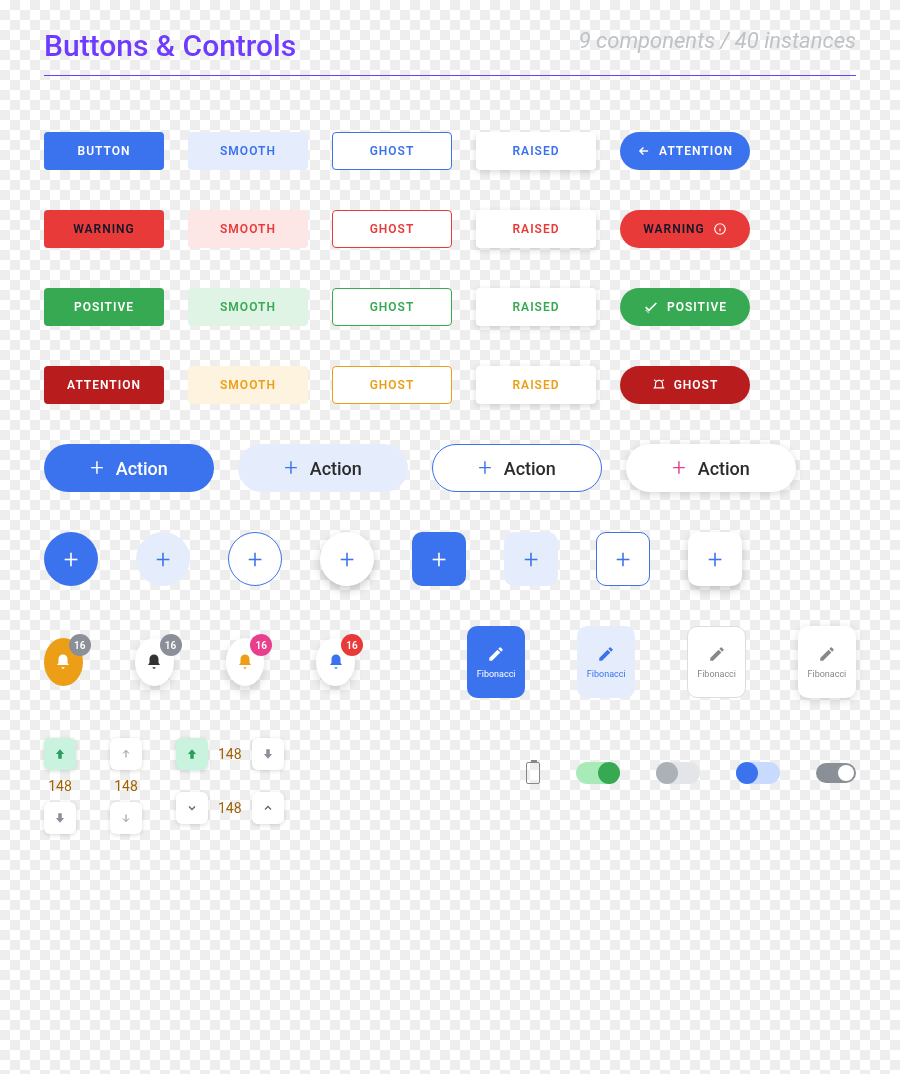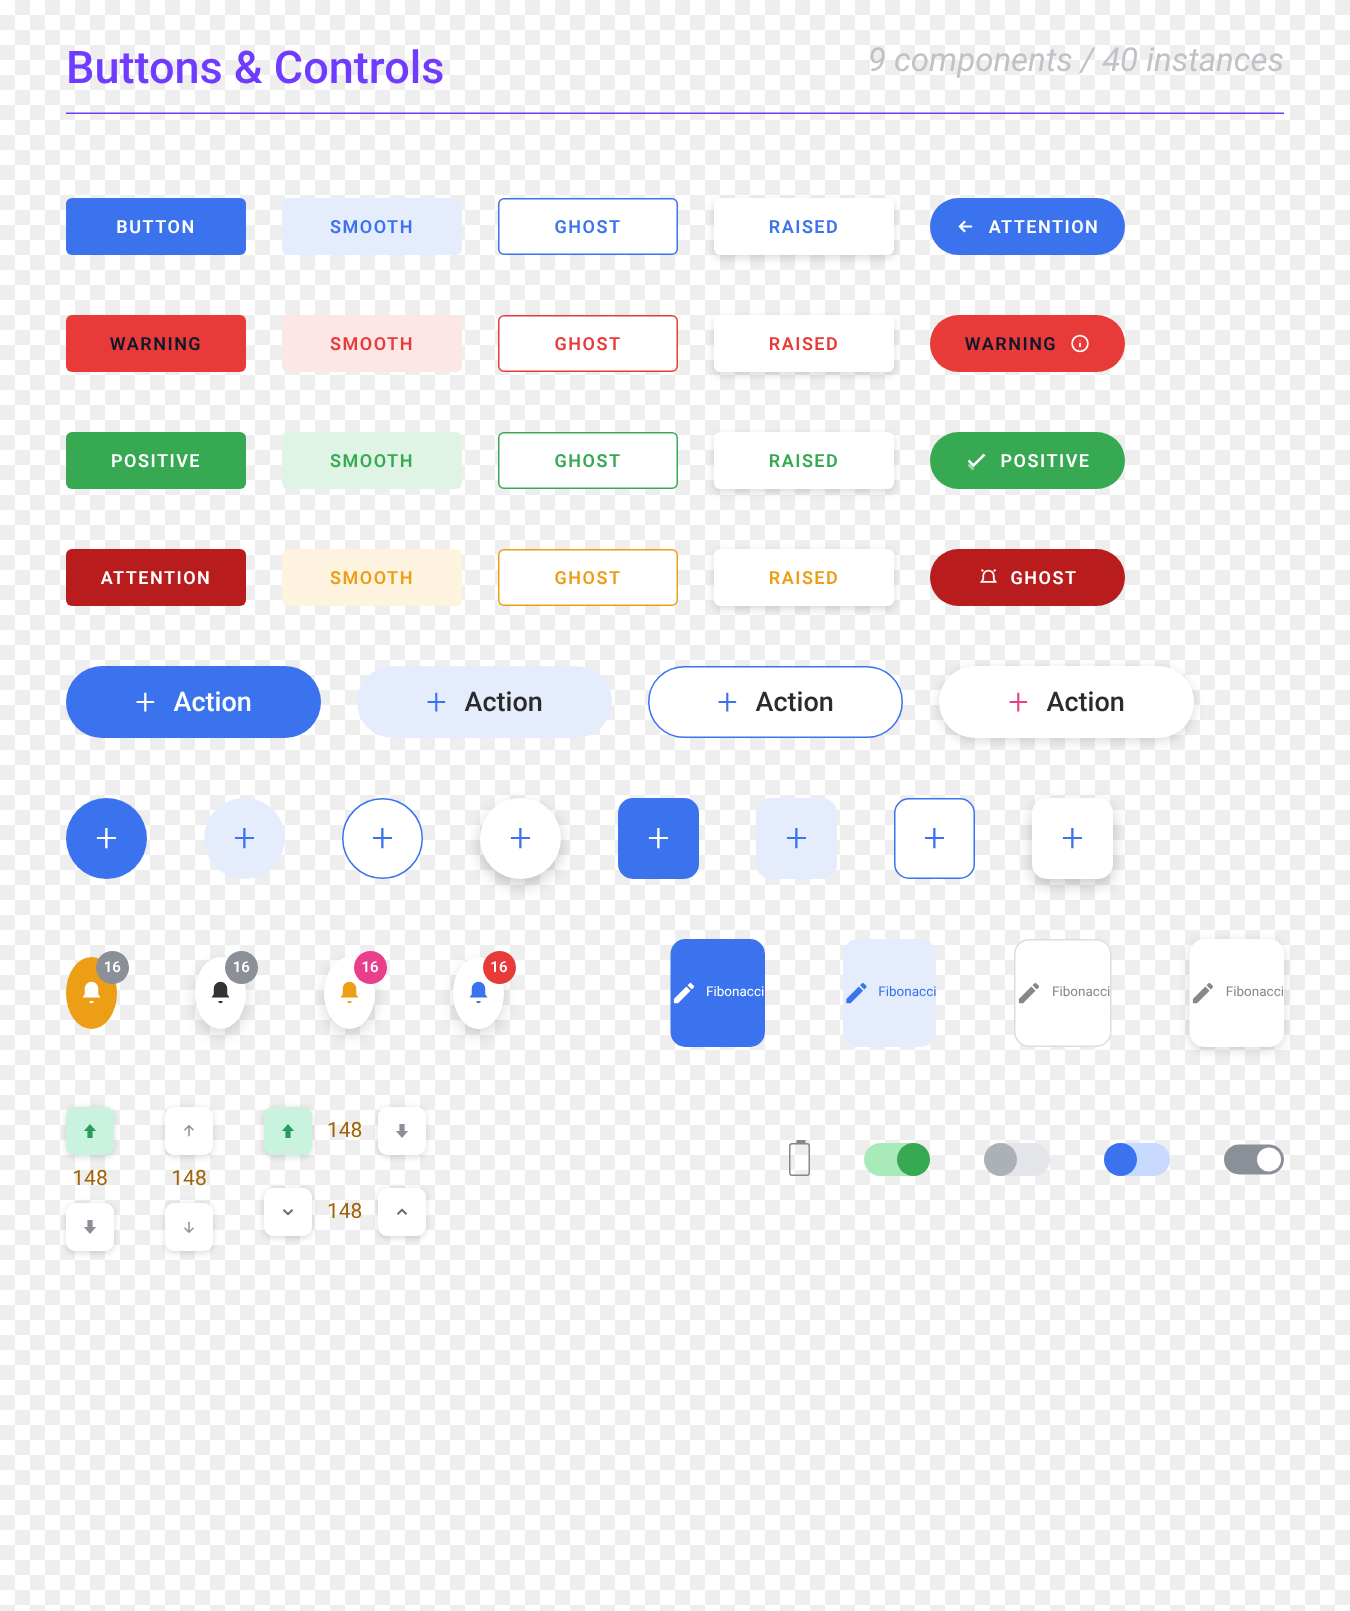--- a/index.html
+++ b/index.html
@@ -64,21 +64,21 @@
   .bell{width:48px;height:48px;border-radius:50%;display:flex;align-items:center;justify-content:center;position:relative;cursor:pointer;}
   .bell1{background:#ec9f16;color:#fff;}
   .bell2{background:#fff;box-shadow:0 4px 10px rgba(0,0,0,.15);color:#333;}
   .bell3{background:#fff;box-shadow:0 4px 10px rgba(0,0,0,.15);color:#ec9f16;}
   .bell4{background:#fff;box-shadow:0 4px 10px rgba(0,0,0,.15);color:#3b72ed;}
   .badge{position:absolute;top:-4px;right:-8px;min-width:22px;height:22px;border-radius:11px;font-size:10px;color:#fff;display:flex;align-items:center;justify-content:center;font-weight:600;}
   .bg-gray{background:#8a8f98;}
   .bg-pink{background:#e83e8c;}
   .bg-red{background:#e93a3a;}
   
-  .card{width:72px;height:72px;border-radius:10px;display:flex;flex-direction:row;align-items:center;justify-content:center;gap:6px;font-size:9px;cursor:pointer;}
+  .card{width:72px;height:72px;border-radius:10px;display:flex;flex-direction:column;align-items:center;justify-content:center;gap:6px;font-size:9px;cursor:pointer;}
   .card1{background:#3b72ed;color:#fff;}
   .card2{background:#e5edfd;color:#3b72ed;}
   .card3{background:#fff;border:1px solid #ddd;color:#888;}
   .card4{background:#fff;box-shadow:0 2px 8px rgba(0,0,0,.15);color:#888;}
   
   .step-group{display:flex;flex-direction:column;align-items:center;gap:8px;}
   .step-btn{width:32px;height:32px;border-radius:6px;display:flex;align-items:center;justify-content:center;cursor:pointer;box-shadow:0 1px 4px rgba(0,0,0,.15);background:#fff;}
   .step-on{background:#c9f3de;}
   .step-val{font-size:14px;color:#a16207;}
   .hstep{display:flex;align-items:center;gap:10px;}

